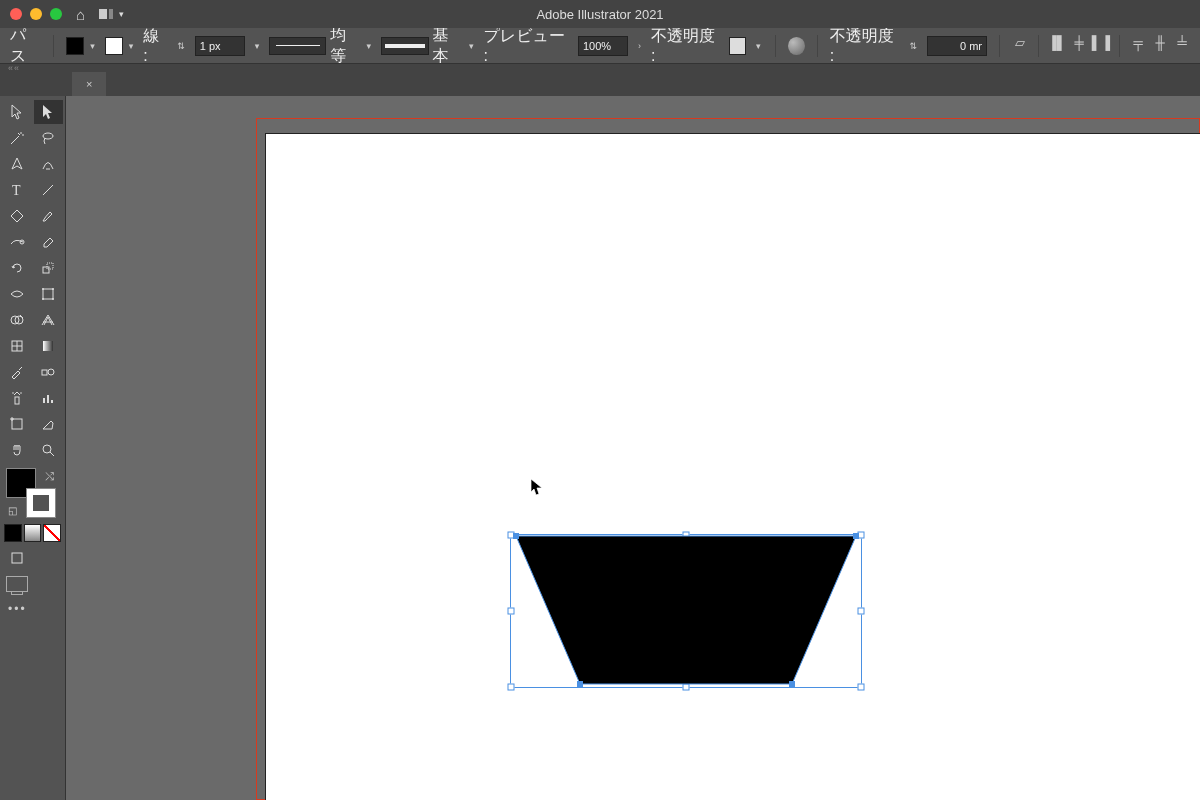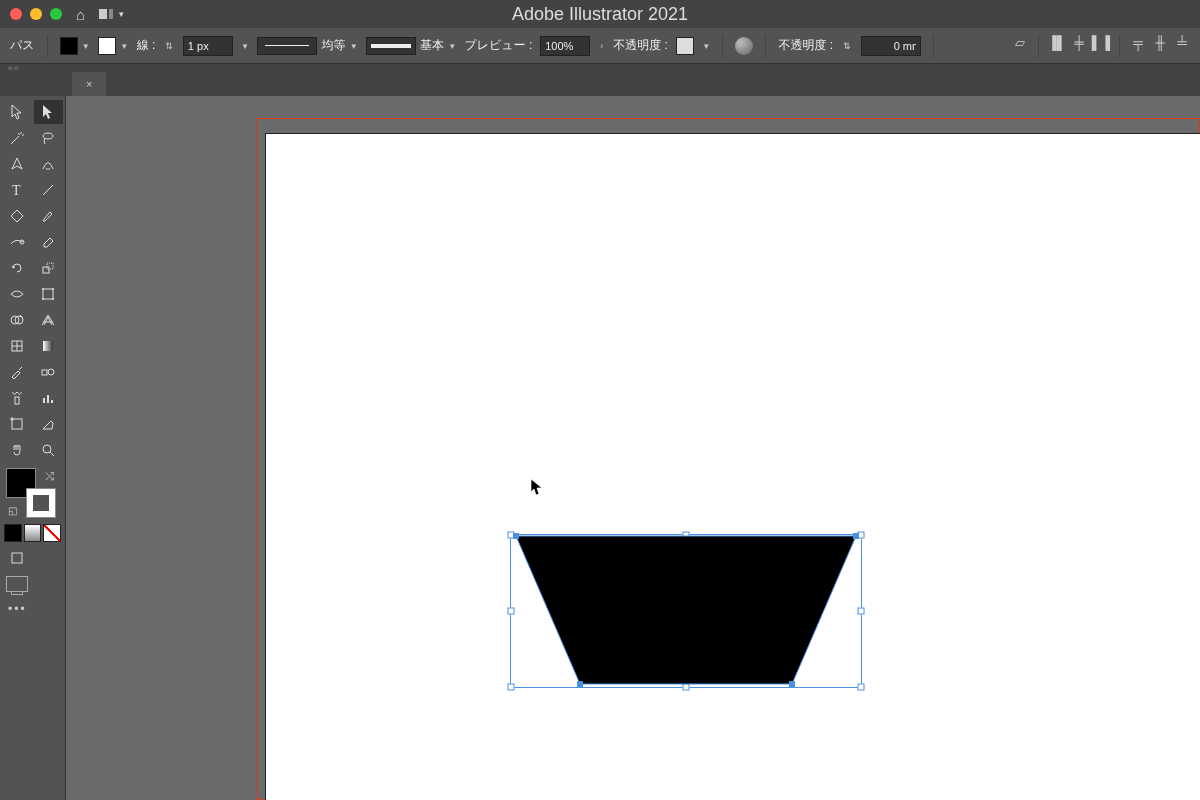--- a/index.html
+++ b/index.html
@@ -10,25 +10,25 @@
 .traffic { display: flex; gap: 8px; }
 .traffic span { width: 12px; height: 12px; border-radius: 50%; display: inline-block; }
 .tl-close { background: #ff5f57; }
 .tl-min { background: #febc2e; }
 .tl-max { background: #28c840; }
 .home-icon { margin-left: 14px; color: #ddd; font-size: 15px; }
 .layout-icon { margin-left: 14px; color: #ddd; display: flex; align-items: center; gap: 2px; }
 .layout-icon .sq { width: 8px; height: 10px; background: #ccc; display: inline-block; }
 .layout-icon .sq2 { width: 4px; height: 10px; background: #888; display: inline-block; }
 .layout-icon .chev { font-size: 9px; margin-left: 4px; }
-.app-title { position: absolute; left: 50%; transform: translateX(-50%); color: #ddd; font-size: 18px; }
+.app-title { position: absolute; left: 50%; transform: translateX(-50%); color: #ddd; font-size: 13px; }
 
 
 .controlbar { height: 36px; background: #535353; border-bottom: 1px solid #333; display: flex; align-items: center; padding: 0 10px; gap: 8px; }
-.cb-label { color: #eee; font-size: 12px; }
+.cb-label { color: #eee; font-size: 16px; }
 .cb-sep { width: 1px; height: 22px; background: #444; margin: 0 4px; }
 .swatch { width: 18px; height: 18px; border: 1px solid #222; }
 .swatch.black { background: #000; }
 .swatch.white { background: #fff; }
 .mini-chev { font-size: 9px; color: #ccc; margin: 0 2px; }
 .cb-input { width: 50px; height: 20px; background: #333; border: 1px solid #222; color: #eee; font-size: 11px; padding: 0 4px; }
 .stroke-preview { width: 60px; height: 18px; background: #333; border: 1px solid #222; display: flex; align-items: center; justify-content: center; }
 .stroke-preview .line { height: 1px; width: 44px; background: #eee; }
 .profile-preview { width: 50px; height: 18px; background: #333; border: 1px solid #222; display: flex; align-items: center; justify-content: center; }
 .profile-preview .line { height: 4px; width: 40px; background: #eee; }

